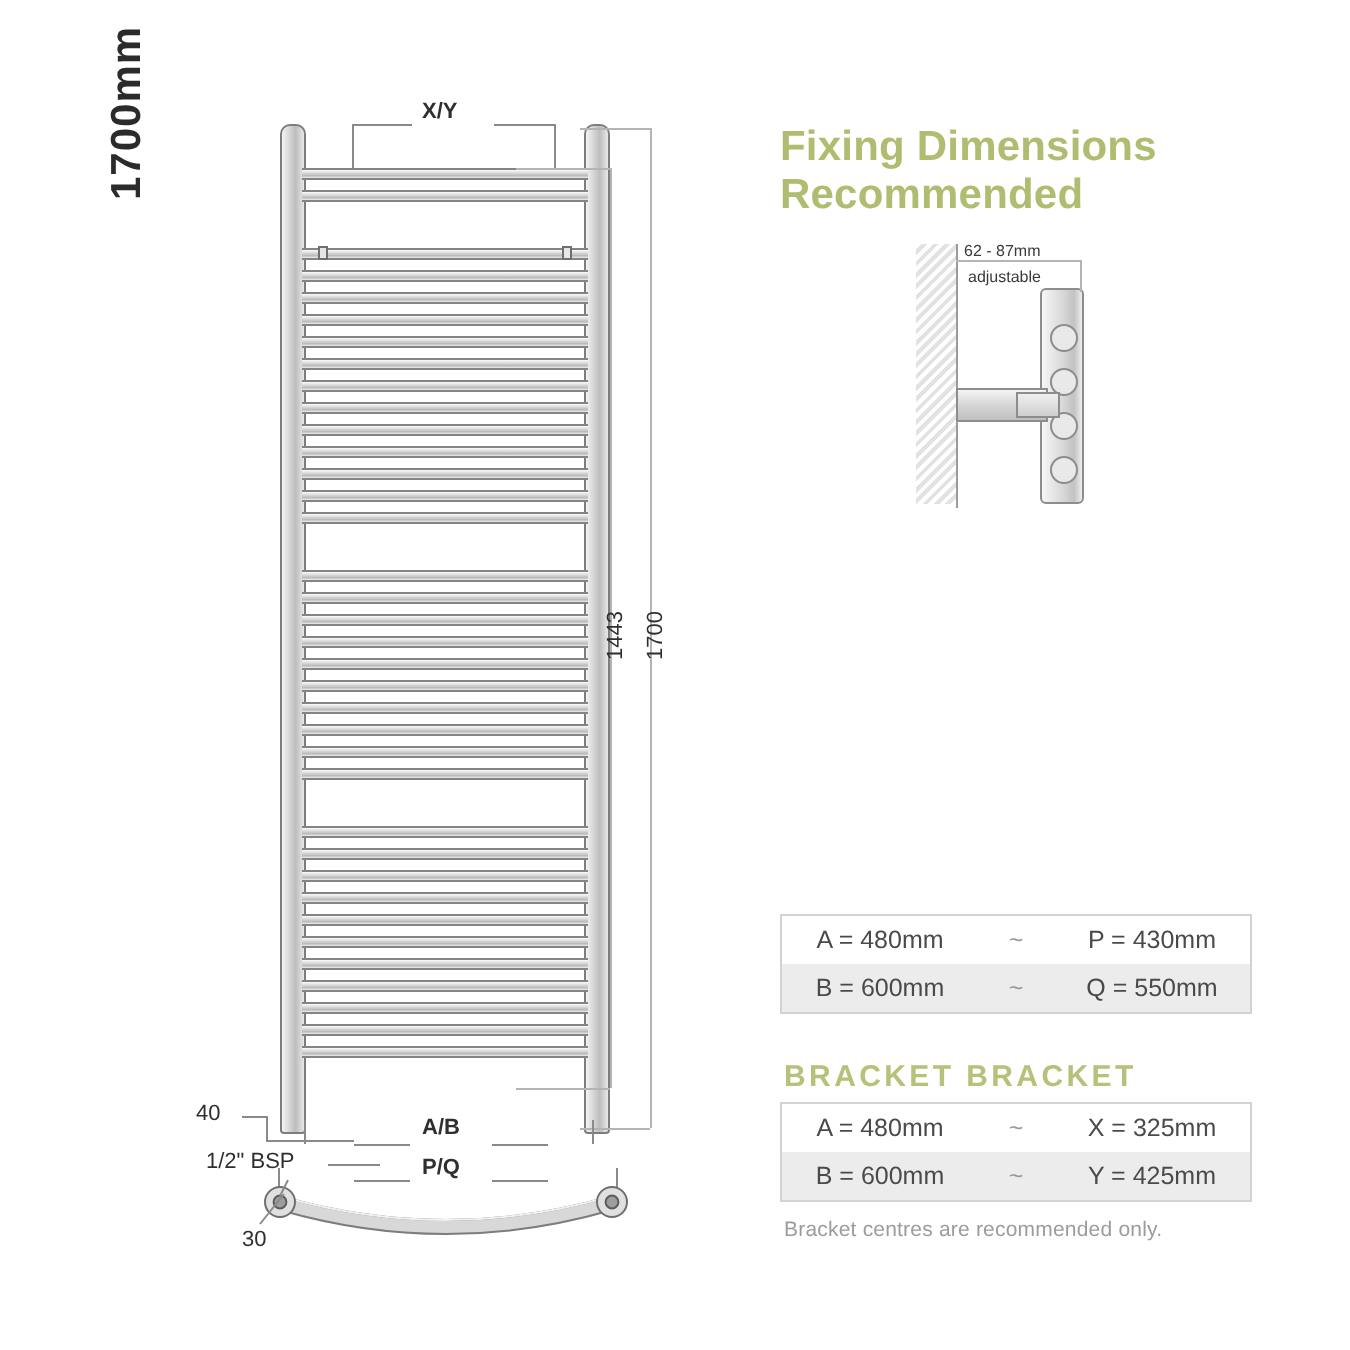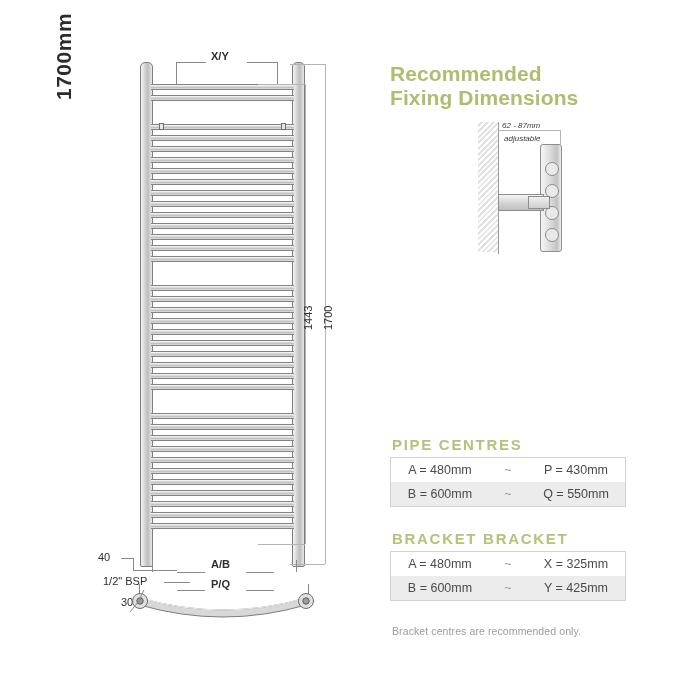--- a/index.html
+++ b/index.html
@@ -142,21 +142,21 @@
   table.spec td.tilde { color: #9a9a9a; width: 34px; }
 
   .note {
     font-size: 10.5px;
     color: #9c9c9c;
     margin-top: 5px;
     letter-spacing: 0.1px;
   }
 
   
-  #bracket-detail { position: absolute; left: 460px; top: 122px; width: 150px; height: 140px; font-style: italic; }
+  #bracket-detail { position: absolute; left: 440px; top: 122px; width: 150px; height: 140px; }
   #wall-face {
     position: absolute;
     left: 18px; top: 0;
     width: 20px; height: 130px;
     background: repeating-linear-gradient(-45deg, #ffffff 0 2px, #e2e2e2 2px 4px);
   }
   #wall-edge { position: absolute; left: 38px; top: 0; width: 1px; height: 132px; background: #9b9b9b; }
   #bracket-body {
     position: absolute;
     left: 80px; top: 22px;
@@ -297,21 +297,21 @@
   <div class="vert-dim" style="left:322px; top:330px;">1700</div>
 
   <div class="dim-label" style="left:98px; top:551px;">40</div>
   <div class="line-h" style="left:121px; top:558px; width:12px;"></div>
   <div class="line-v" style="left:133px; top:558px; height:12px;"></div>
   <div class="line-h" style="left:133px; top:570px; width:44px;"></div>
 
   <div class="dim-label" style="left:103px; top:575px;">1/2" BSP</div>
   <div class="line-h" style="left:164px; top:582px; width:26px;"></div>
 
-  <div class="dim-label" style="left:121px; top:596px;">30</div>
+  <div class="dim-label" style="left:121px; top:614px;">30</div>
 
   <div class="dim-label bold" style="left:211px; top:558px;">A/B</div>
   <div class="line-h" style="left:177px; top:572px; width:28px;"></div>
   <div class="line-h" style="left:246px; top:572px; width:28px;"></div>
   <div class="line-v" style="left:152px; top:560px; height:12px;"></div>
   <div class="line-v" style="left:296px; top:560px; height:12px;"></div>
 
   <div class="dim-label bold" style="left:211px; top:578px;">P/Q</div>
   <div class="line-h" style="left:177px; top:590px; width:28px;"></div>
   <div class="line-h" style="left:246px; top:590px; width:28px;"></div>
@@ -326,43 +326,42 @@
       <circle cx="12" cy="13" r="3.2" fill="#9d9d9d" stroke="#5c5c5c" stroke-width="1"></circle>
       <circle cx="178" cy="13" r="7.5" fill="#e0e0e0" stroke="#6f6f6f" stroke-width="1"></circle>
       <circle cx="178" cy="13" r="3.2" fill="#9d9d9d" stroke="#5c5c5c" stroke-width="1"></circle>
       <line x1="2" y1="24" x2="14" y2="9" stroke="#8a8a8a" stroke-width="1"></line>
       <line x1="16" y1="2" x2="12" y2="10" stroke="#8a8a8a" stroke-width="1"></line>
     </svg>
   </div>
 
   <div id="right-col">
     <div id="fix-title">
+      <span class="t-line">Fixing Dimensions</span>
       <span class="t-line">Recommended</span>
-      <span class="t-line">Fixing Dimensions</span>
     </div>
   </div>
 
   <div id="bracket-detail">
     <div id="wall-face"></div>
     <div id="wall-edge"></div>
     <div id="bracket-body"></div>
     <div class="bracket-hole" style="top:40px;"></div>
     <div class="bracket-hole" style="top:62px;"></div>
     <div class="bracket-hole" style="top:84px;"></div>
     <div class="bracket-hole" style="top:106px;"></div>
     <div id="bracket-arm"></div>
     <div id="bracket-arm2"></div>
     <div class="thin-h" style="left:38px; top:8px; width:62px;"></div>
     <div class="thin-v" style="left:100px; top:8px; height:16px;"></div>
     <div class="detail-text" style="left:42px; top:-1px;">62 - 87mm</div>
     <div class="detail-text" style="left:44px; top:12px;">adjustable</div>
   </div>
 
 
-  <div class="abs section-head" style="left:392px; top:436px;">PIPE CENTRES</div>
   <table class="spec abs" style="left:390px; top:457px;">
     <tbody>
       <tr>
         <td>A = 480mm</td>
         <td class="tilde">~</td>
         <td>P = 430mm</td>
       </tr>
       <tr class="alt">
         <td>B = 600mm</td>
         <td class="tilde">~</td>
@@ -379,15 +378,15 @@
         <td class="tilde">~</td>
         <td>X = 325mm</td>
       </tr>
       <tr class="alt">
         <td>B = 600mm</td>
         <td class="tilde">~</td>
         <td>Y = 425mm</td>
       </tr>
     </tbody>
   </table>
-  <div class="abs note" style="left:392px; top:620px;">Bracket centres are recommended only.</div>
+  <div class="abs note" style="left:392px; top:604px;">Bracket centres are recommended only.</div>
 
 </div>
 
 </body></html>

